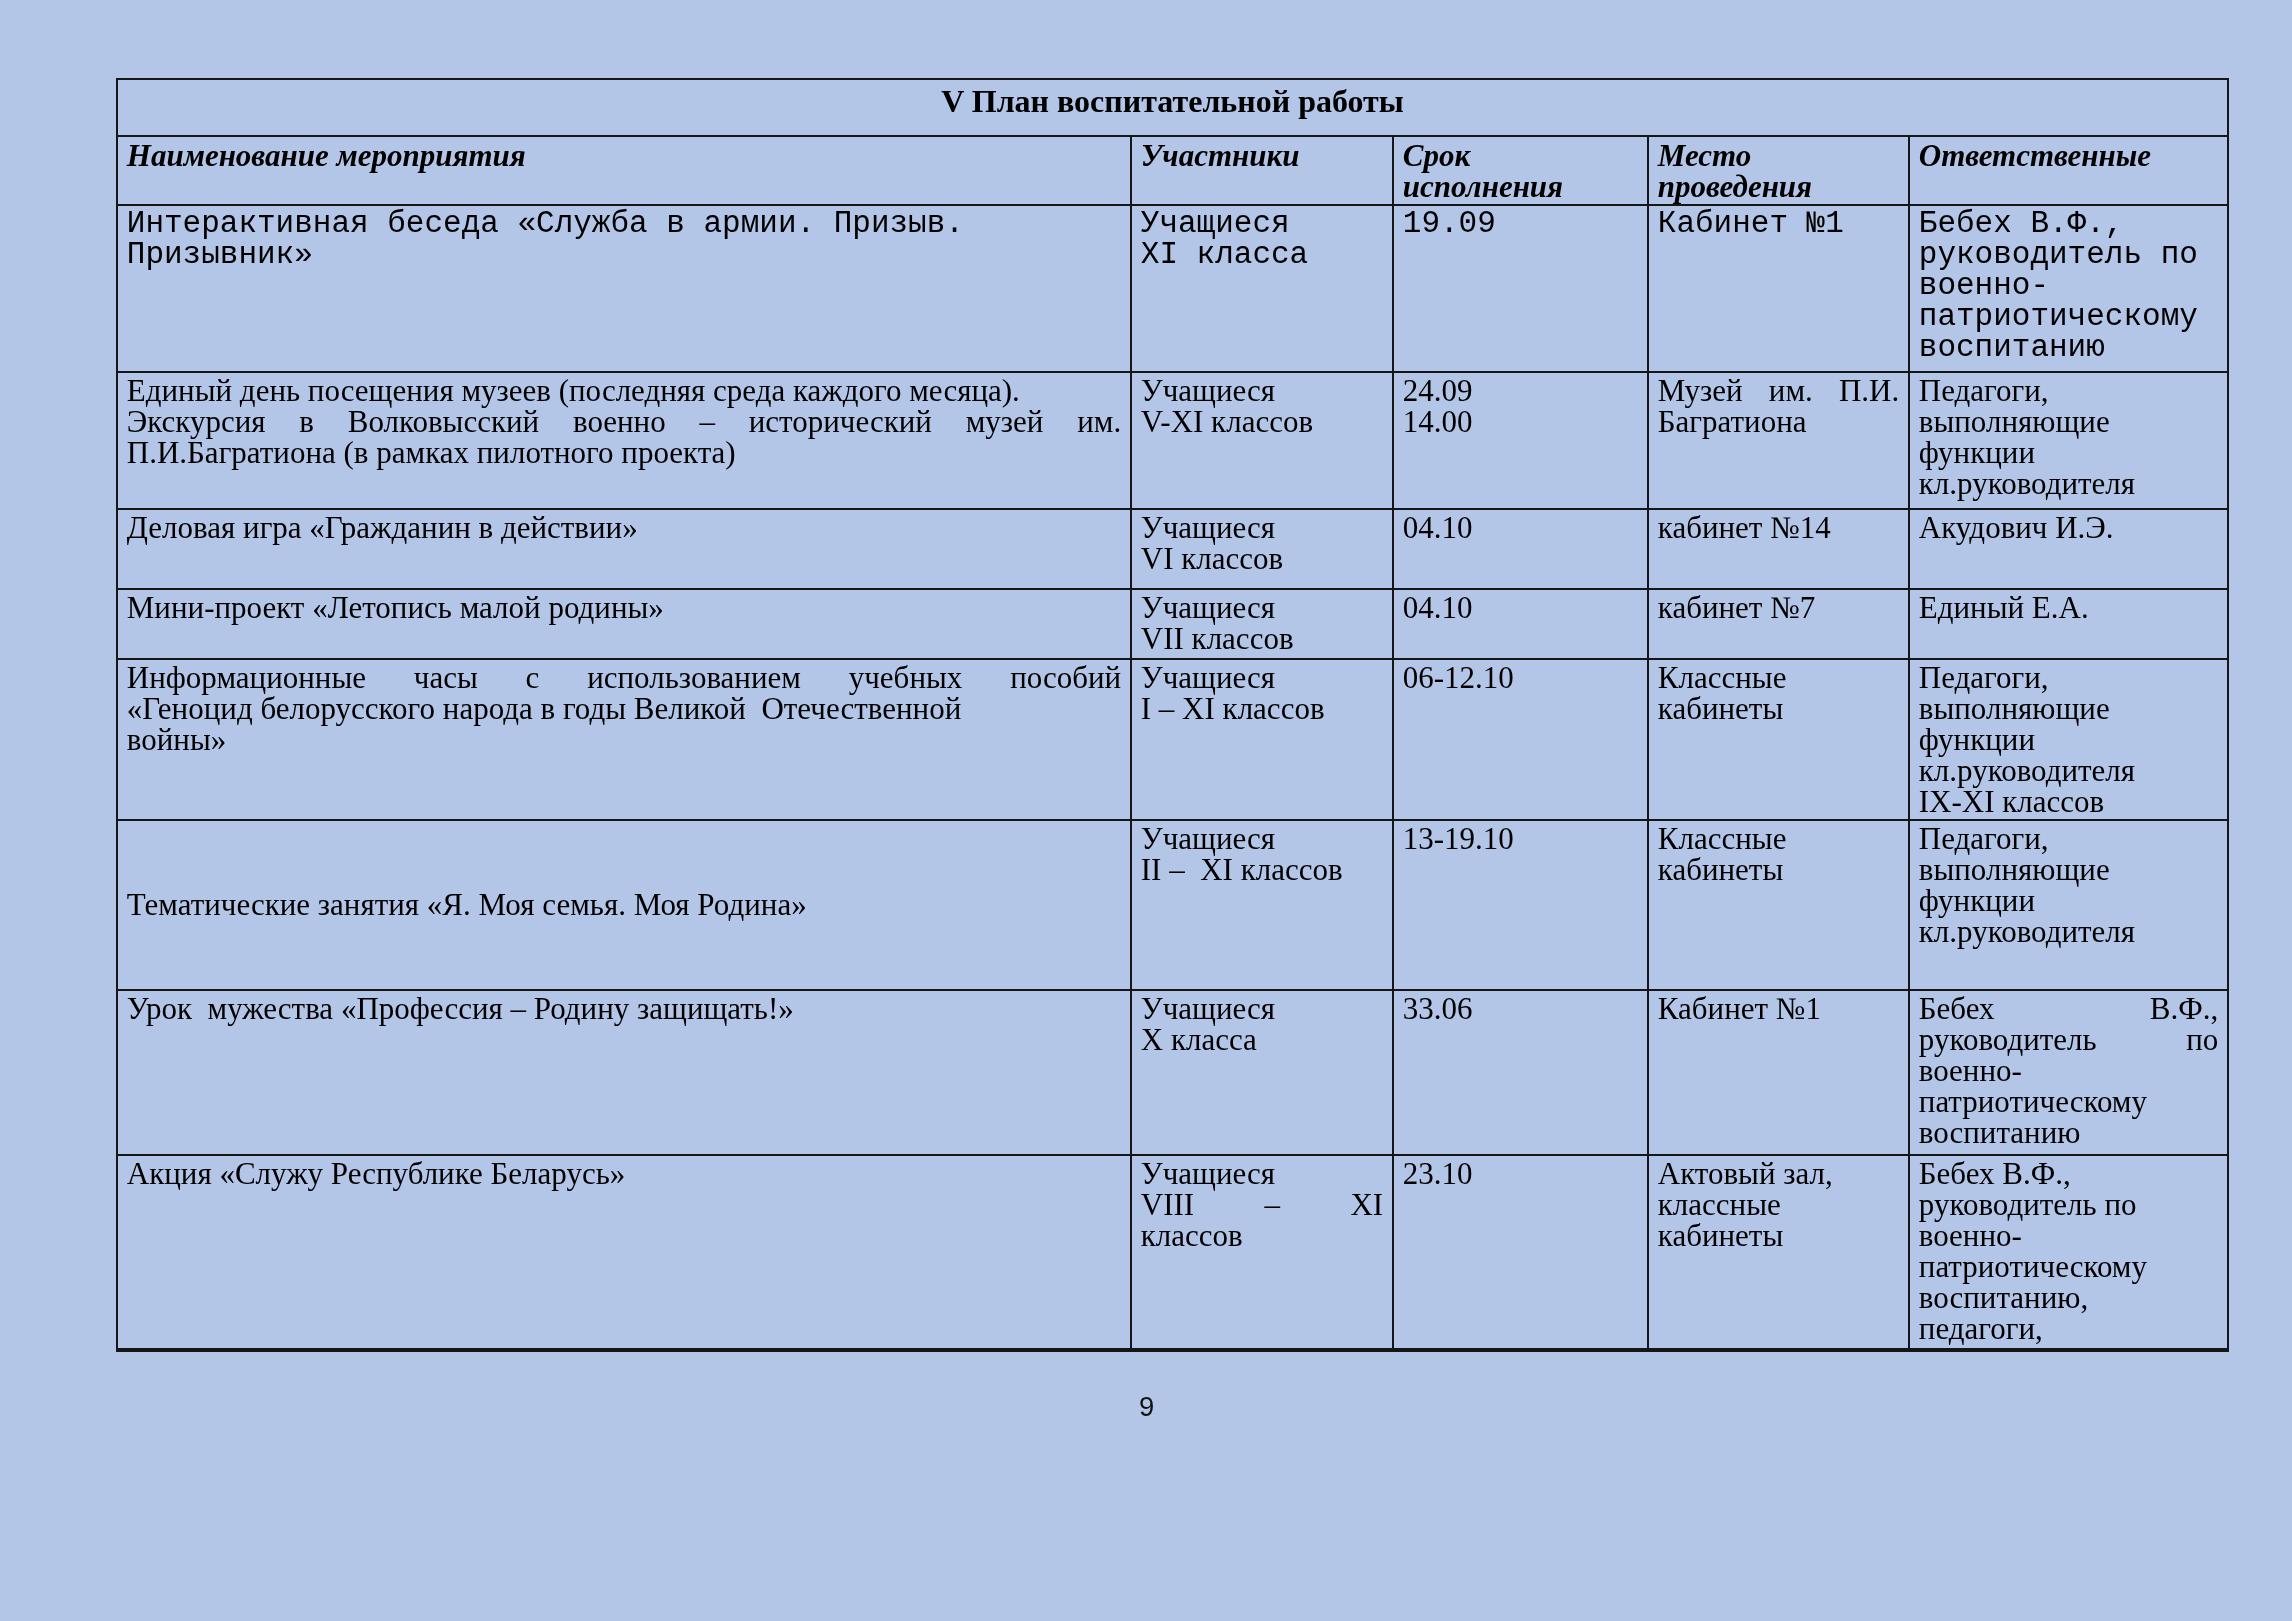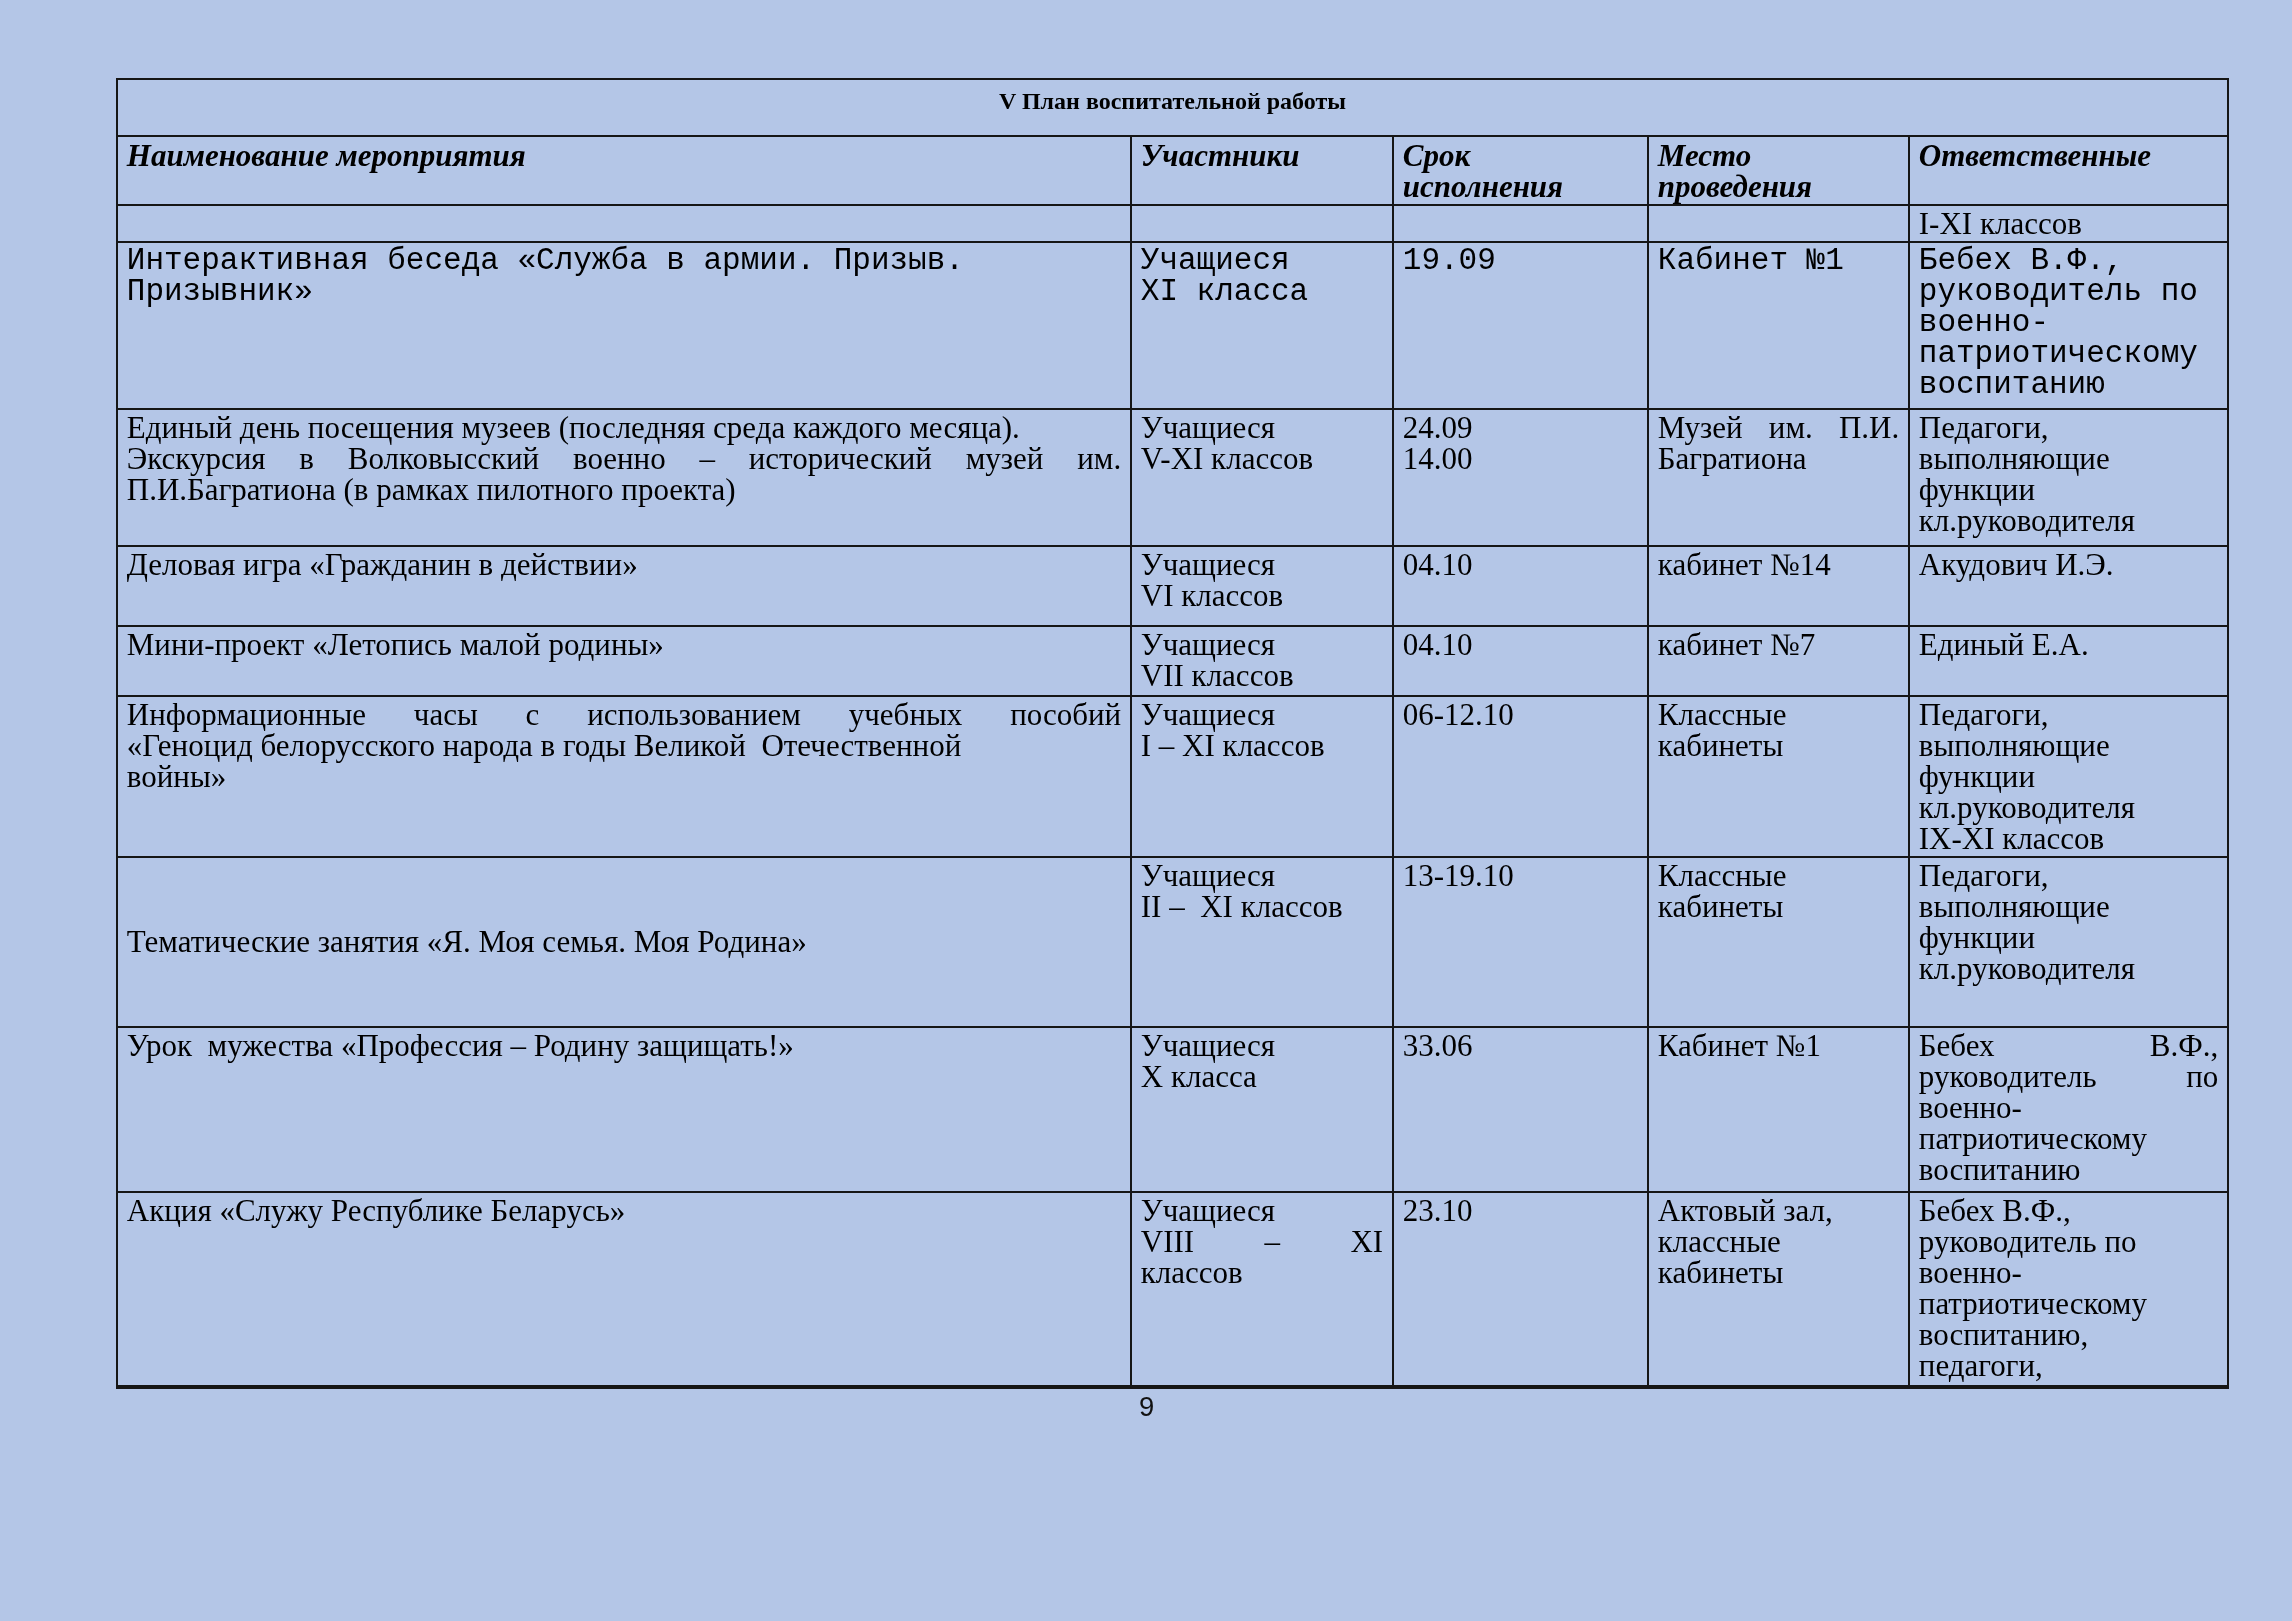--- a/index.html
+++ b/index.html
@@ -30,21 +30,21 @@
     border: 2px solid #161616;
     vertical-align: top;
     padding: 2px 8.8px;
     overflow: hidden;
   }
   
   tr.title-row td {
     height: 47px;
     text-align: center;
     font-weight: bold;
-    font-size: 24px;
+    font-size: 32px;
     padding-top: 5.9px;
   }
   
   tr.header-row th {
     height: 61px;
     text-align: left;
     font-weight: bold;
     font-style: italic;
     white-space: pre-line;
     padding-top: 3px;
@@ -101,29 +101,20 @@
     <tr class="header-row">
       <th>Наименование мероприятия</th>
       <th>Участники</th>
       <th>Срок
 исполнения</th>
       <th>Место
 проведения</th>
       <th>Ответственные</th>
     </tr>
 
-    <tr class="r0">
-      <td></td>
-      <td></td>
-      <td></td>
-      <td></td>
-      <td>
-          <div class="ln">I-XI классов</div>
-        </td>
-    </tr>
 
     <tr class="r1">
       <td>
           <div class="ln">Интерактивная беседа «Служба в армии. Призыв. Призывник»</div>
         </td>
       <td>
           <div class="ln">Учащиеся</div>
           <div class="ln">XI класса</div>
         </td>
       <td>

